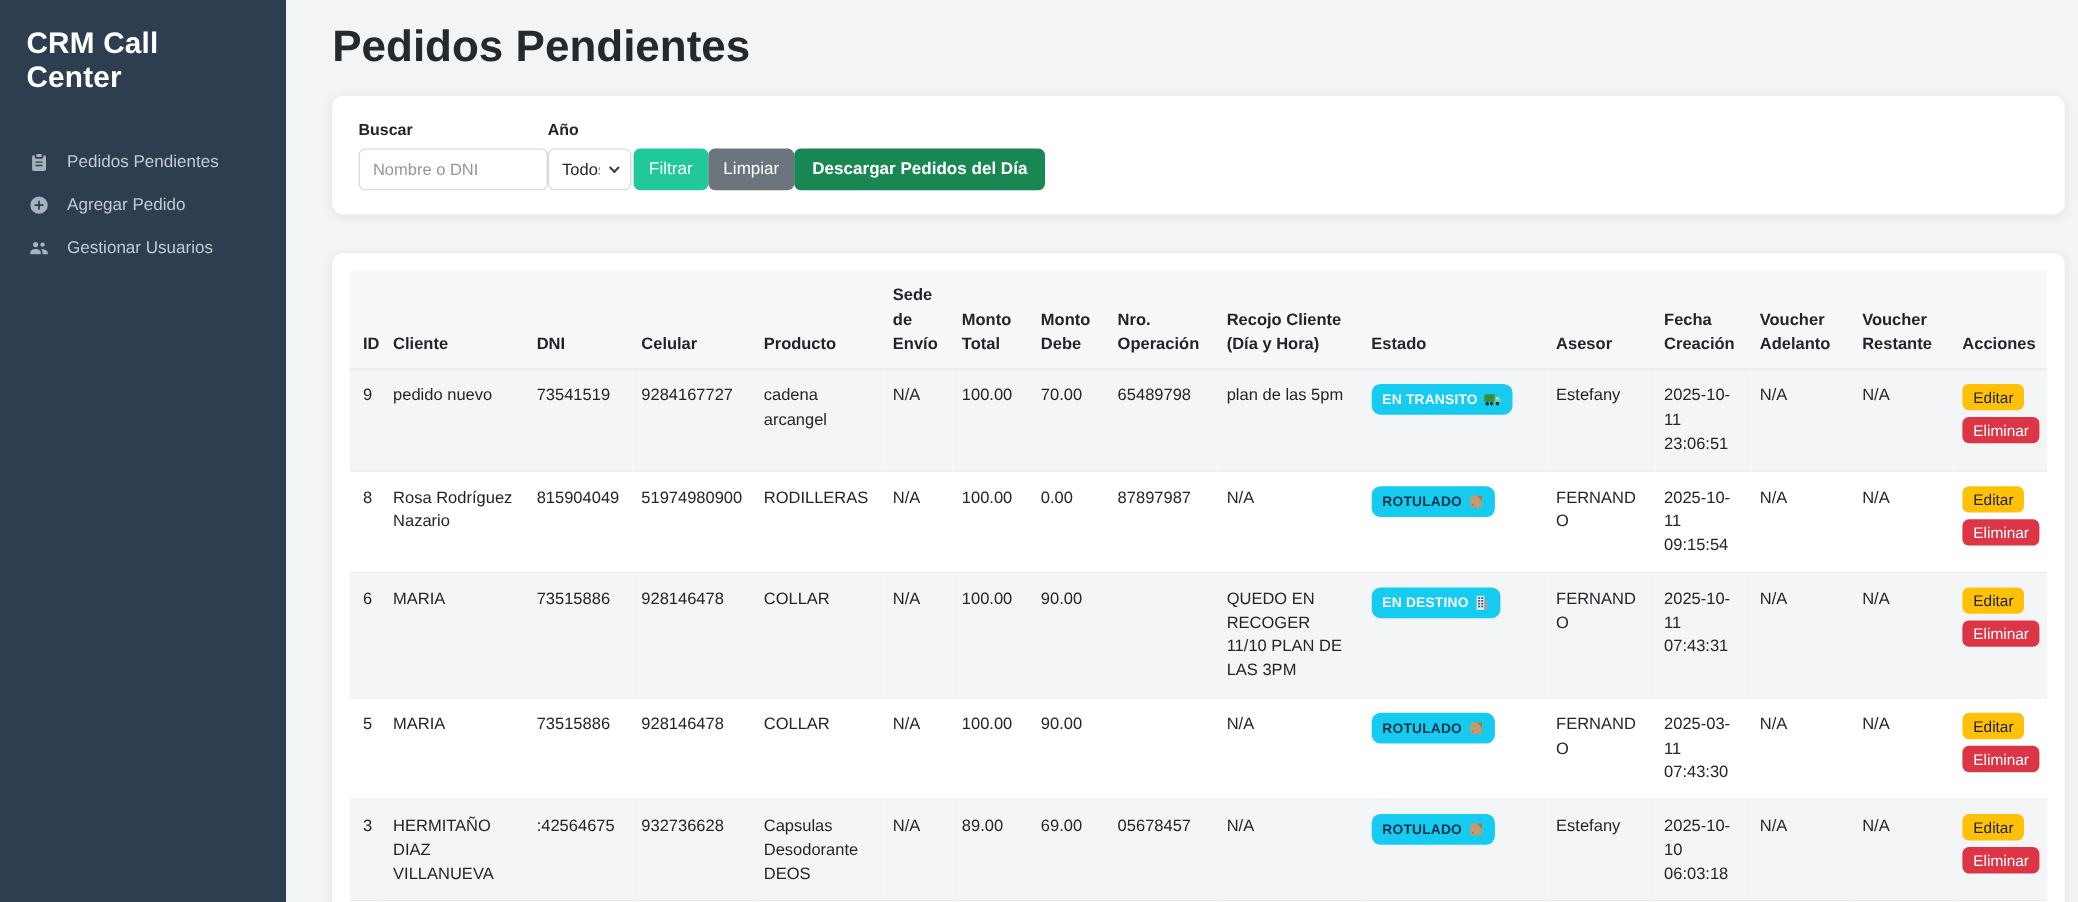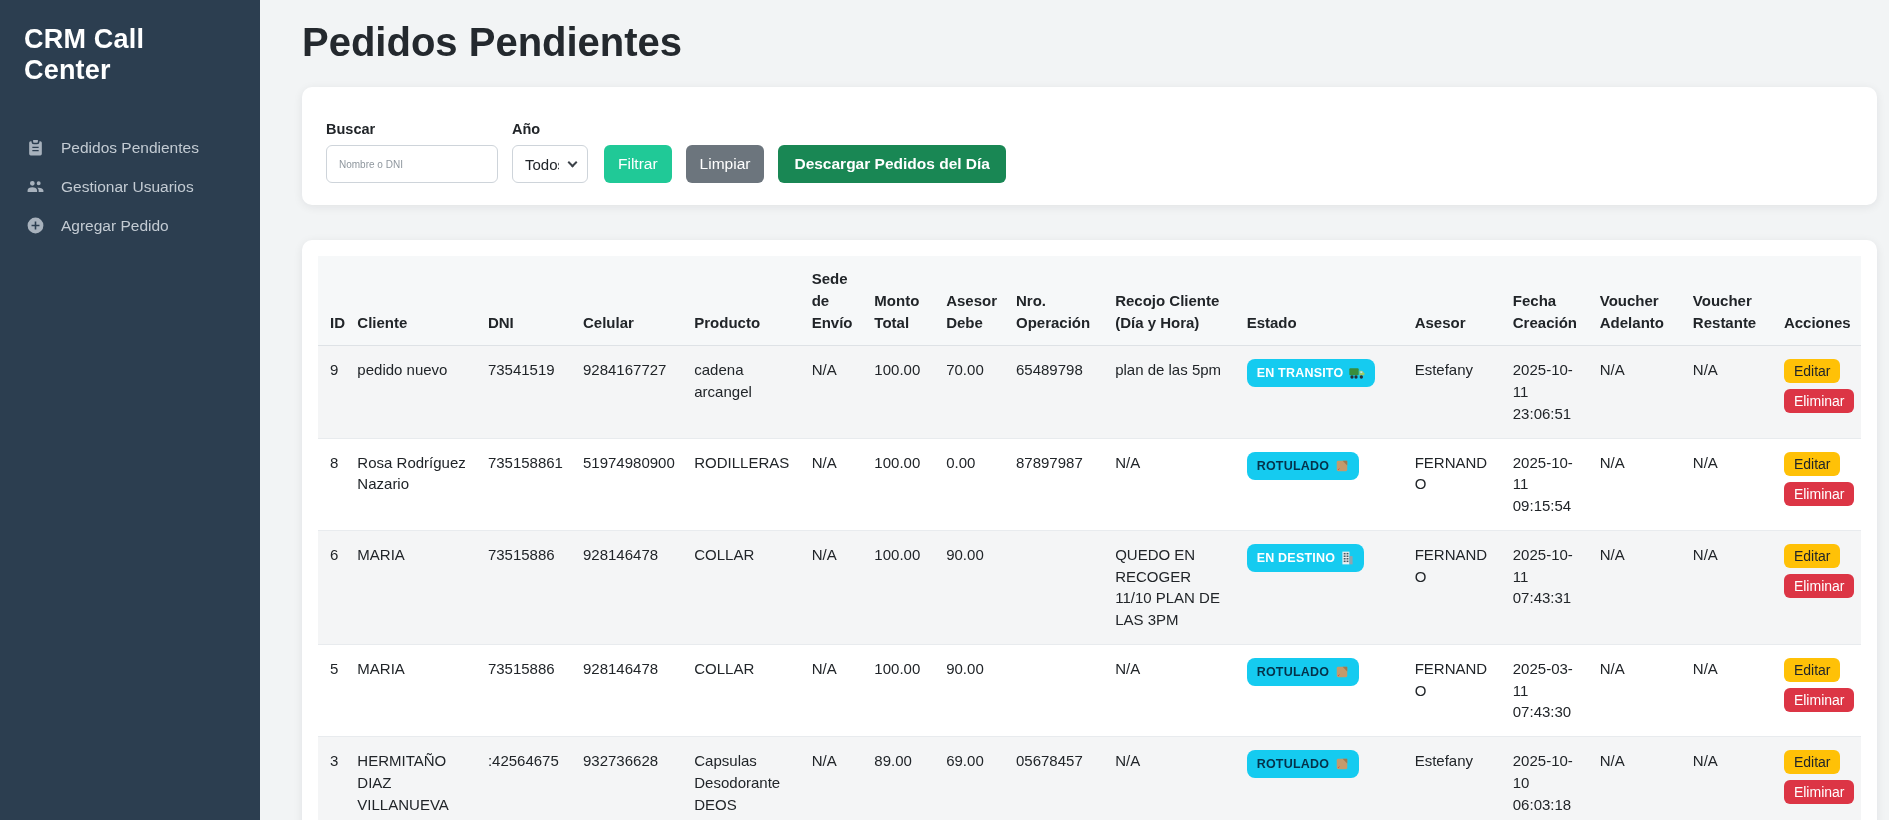--- a/index.html
+++ b/index.html
@@ -18,24 +18,24 @@
   .nav-ico { width: 19px; height: 19px; color: #a8b2bd; flex-shrink: 0; display: inline-flex; }
   .nav-ico svg { width: 19px; height: 19px; }
 
   
   .main { flex: 1; padding: 16px 12px 0 42px; }
   .page-title { font-size: 40px; font-weight: 600; color: #24292e; margin: 4px 0 22px; }
 
   .card { background: #fff; border-radius: 10px; box-shadow: 0 2px 10px rgba(20,30,40,.08); }
 
   
-  .filter-card { display: flex; align-items: flex-end; gap: 14px; padding: 34px 24px 22px; }
+  .filter-card { display: flex; align-items: flex-end; padding: 24px 24px 22px; }
   .fgroup { display: flex; flex-direction: column; gap: 8px; }
   .flabel { font-weight: 700; font-size: 14.5px; color: #212529; }
-  .search-input { width: 172px; height: 38px; border: 1px solid #ced4da; border-radius: 6px; padding: 0 12px; font-size: 10px; color: #212529; font-family: inherit; outline: none; }
+  .search-input { width: 172px; height: 38px; border: 1px solid #ced4da; border-radius: 6px; padding: 0 12px; font-size: 15px; color: #212529; font-family: inherit; outline: none; }
   .search-input::placeholder { color: #8f979e; }
   .selectwrap { position: relative; display: inline-block; }
   select { appearance: none; -webkit-appearance: none; height: 38px; border: 1px solid #ced4da; border-radius: 6px; background: #fff; font-size: 15px; padding: 0 28px 0 12px; color: #212529; font-family: inherit; outline: none; }
   .sel-month { width: 113px; } .sel-year { width: 76px; }
   .chev { position: absolute; right: 12px; top: 14px; width: 7px; height: 7px; border-right: 2px solid #3c4349; border-bottom: 2px solid #3c4349; transform: rotate(45deg); pointer-events: none; }
 
   .btn { height: 38px; border: none; border-radius: 6px; font-size: 15.5px; color: #fff; padding: 0 14px; cursor: pointer; font-family: inherit; }
   .btn-filter { background: var(--teal, #20c997); margin-left: 2px; }
   .btn-clear { background: var(--gray, #6c757d); }
   .btn-download { background: var(--green, #198754); font-weight: 700; padding: 0 16px; }
@@ -68,32 +68,32 @@
             <svg viewBox="0 0 24 24" fill="currentColor">
               <path d="M9 2.5h6V5a1 1 0 0 1-1 1h-4a1 1 0 0 1-1-1V2.5z"></path>
               <path d="M7 4H6a2 2 0 0 0-2 2v14a2 2 0 0 0 2 2h12a2 2 0 0 0 2-2V6a2 2 0 0 0-2-2h-1v1a3 3 0 0 1-3 3h-4a3 3 0 0 1-3-3V4zm1 7h8v1.6H8V11zm0 4h8v1.6H8V15z"></path>
             </svg>
           </span>
           <span>Pedidos Pendientes</span>
         </div>
         <div class="nav-item">
           <span class="nav-ico">
             <svg viewBox="0 0 24 24" fill="currentColor">
+              <path d="M12 2a10 10 0 1 0 0 20 10 10 0 0 0 0-20zm5 11h-4v4h-2v-4H7v-2h4V7h2v4h4v2z"></path>
+            </svg>
+          </span>
+          <span>Agregar Pedido</span>
+        </div>
+        <div class="nav-item">
+          <span class="nav-ico">
+            <svg viewBox="0 0 24 24" fill="currentColor">
               <path d="M8 11a3 3 0 1 0 0-6 3 3 0 0 0 0 6zm8-.5a2.5 2.5 0 1 0 0-5 2.5 2.5 0 0 0 0 5zM8 13c-3.2 0-6 1.6-6 3.6V19h12v-2.4c0-2-2.8-3.6-6-3.6zm8 .5c-.6 0-1.2.1-1.8.2 1.1.9 1.8 2 1.8 3.3V19h6v-1.9c0-2-3-3.6-6-3.6z"></path>
             </svg>
           </span>
           <span>Gestionar Usuarios</span>
-        </div>
-        <div class="nav-item">
-          <span class="nav-ico">
-            <svg viewBox="0 0 24 24" fill="currentColor">
-              <path d="M12 2a10 10 0 1 0 0 20 10 10 0 0 0 0-20zm5 11h-4v4h-2v-4H7v-2h4V7h2v4h4v2z"></path>
-            </svg>
-          </span>
-          <span>Agregar Pedido</span>
         </div>
       </nav>
   </aside>
 
   <main class="main">
     <h1 class="page-title">Pedidos Pendientes</h1>
 
     <section class="card filter-card">
       <div class="fgroup">
         <label class="flabel">Buscar</label>
@@ -115,21 +115,21 @@
       <table class="orders">
         <thead>
           <tr id="head-row">
               <th style="width: 31px;">ID</th>
               <th style="width: 129px;">Cliente</th>
               <th style="width: 94px;">DNI</th>
               <th style="width: 110px;">Celular</th>
               <th style="width: 116px;">Producto</th>
               <th style="width: 62px;">Sede de Envío</th>
               <th style="width: 71px;">Monto Total</th>
-              <th style="width: 69px;">Asesor Debe</th>
+              <th style="width: 69px;">Monto Debe</th>
               <th style="width: 98px;">Nro. Operación</th>
               <th style="width: 130px;">Recojo Cliente (Día y Hora)</th>
               <th style="width: 166px;">Estado</th>
               <th style="width: 97px;">Asesor</th>
               <th style="width: 86px;">Fecha Creación</th>
               <th style="width: 92px;">Voucher Adelanto</th>
               <th style="width: 90px;">Voucher Restante</th>
               <th style="width: 84px;">Acciones</th>
             </tr>
         </thead>
@@ -166,21 +166,21 @@
     <td>N/A</td>
     <td>
       <button class="btn-sm btn-edit">Editar</button>
       <button class="btn-sm btn-delete">Eliminar</button>
     </td>
   </tr>
 
   <tr>
     <td>8</td>
     <td>Rosa Rodríguez Nazario</td>
-    <td>735158861</td>
+    <td>815904049</td>
     <td>51974980900</td>
     <td>RODILLERAS</td>
     <td>N/A</td>
     <td>100.00</td>
     <td>0.00</td>
     <td>87897987</td>
     <td>N/A</td>
     <td>
       <span class="badge" style="color: rgb(5, 50, 74);">
         <span class="badge-label">ROTULADO</span>

